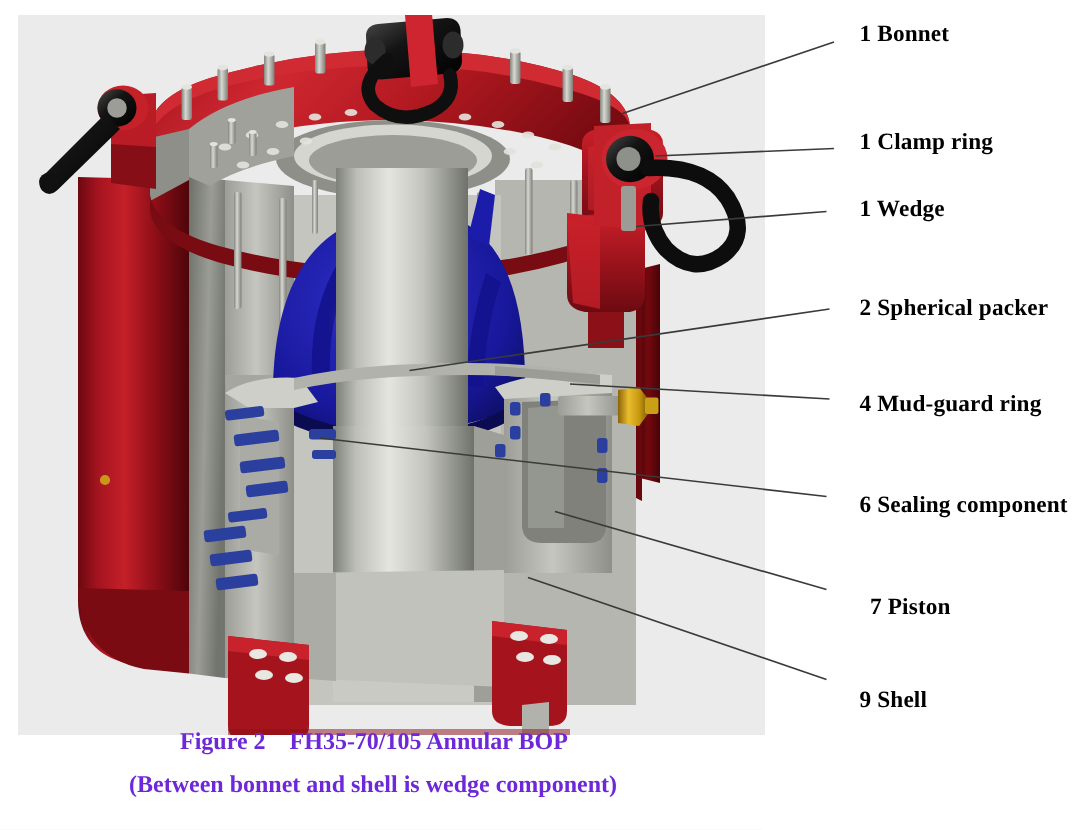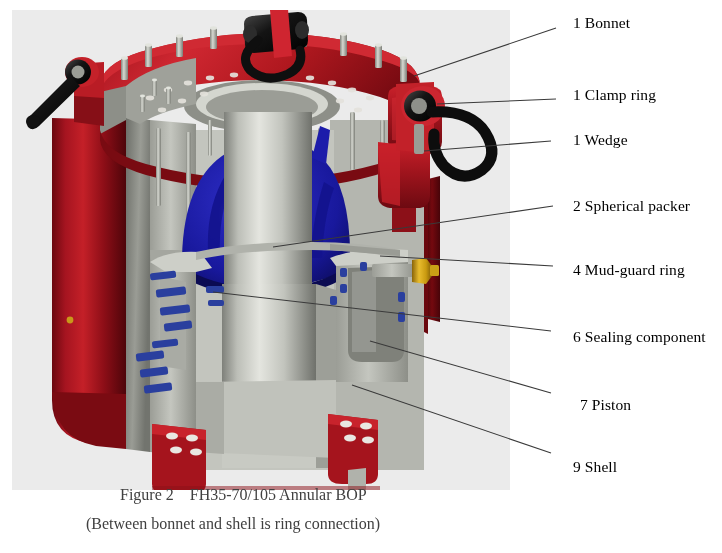--- a/index.html
+++ b/index.html
@@ -9,41 +9,42 @@
   }
   body {
     font-family: "Liberation Serif", "DejaVu Serif", serif;
   }
   #page {
     position: relative;
     width: 722px;
     height: 553px;
     background: #ffffff;
     overflow: hidden;
+    font-weight: bold;
   }
   #figure-canvas {
     position: absolute;
     left: 0;
     top: 0;
     width: 722px;
     height: 553px;
   }
   .callout {
     position: absolute;
     font-family: "Liberation Serif", "DejaVu Serif", serif;
     font-size: 15.5px;
     color: #000000;
     white-space: nowrap;
     letter-spacing: 0.1px;
   }
   #caption-line-1, #caption-line-2 {
     position: absolute;
     font-family: "Liberation Serif", "DejaVu Serif", serif;
     font-size: 16px;
-    color: #404040;
+    color: #6d28d9;
     white-space: pre;
   }
   #caption-line-1 { left: 120px; top: 486px; }
   #caption-line-2 { left: 86px;  top: 515px; }
 </style>
 </head>
 <body>
 
 <div id="page">
 
@@ -405,15 +406,15 @@
       <div class="callout" style="left: 573px; top: 86px;">1 Clamp ring</div>
       <div class="callout" style="left: 573px; top: 131px;">1 Wedge</div>
       <div class="callout" style="left: 573px; top: 197px;">2 Spherical packer</div>
       <div class="callout" style="left: 573px; top: 261px;">4 Mud-guard ring</div>
       <div class="callout" style="left: 573px; top: 328px;">6 Sealing component</div>
       <div class="callout" style="left: 580px; top: 396px;">7 Piston</div>
       <div class="callout" style="left: 573px; top: 458px;">9 Shell</div>
     </div>
 
   <div id="caption-line-1">Figure 2    FH35-70/105 Annular BOP</div>
-  <div id="caption-line-2">(Between bonnet and shell is ring connection)</div>
+  <div id="caption-line-2">(Between bonnet and shell is wedge component)</div>
 
 </div>
 
 </body></html>

